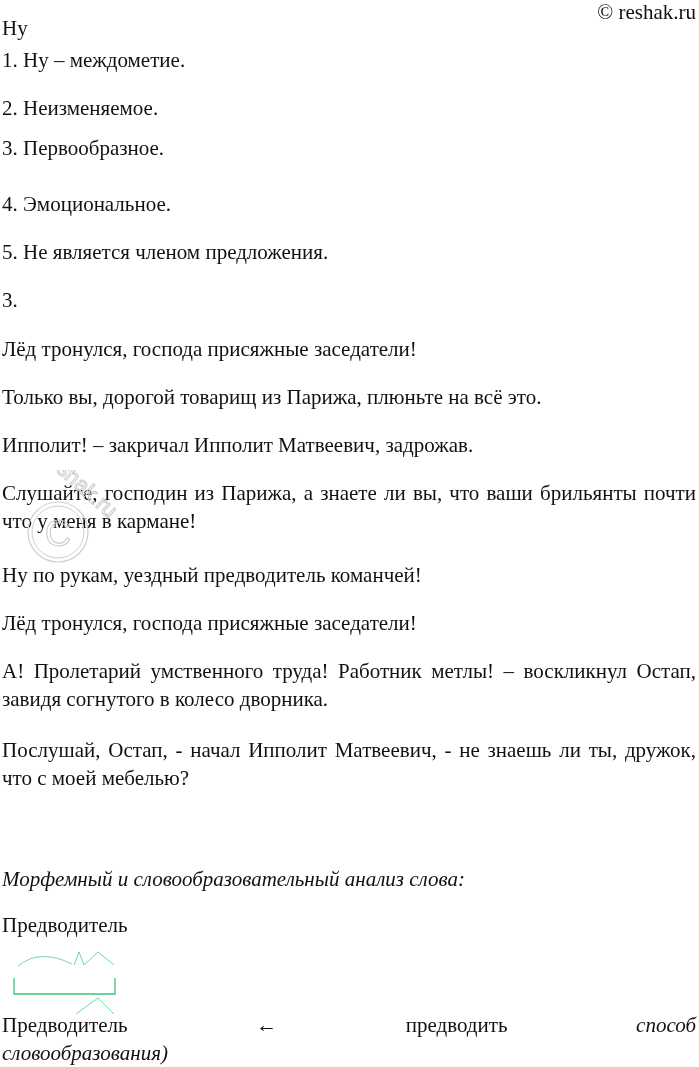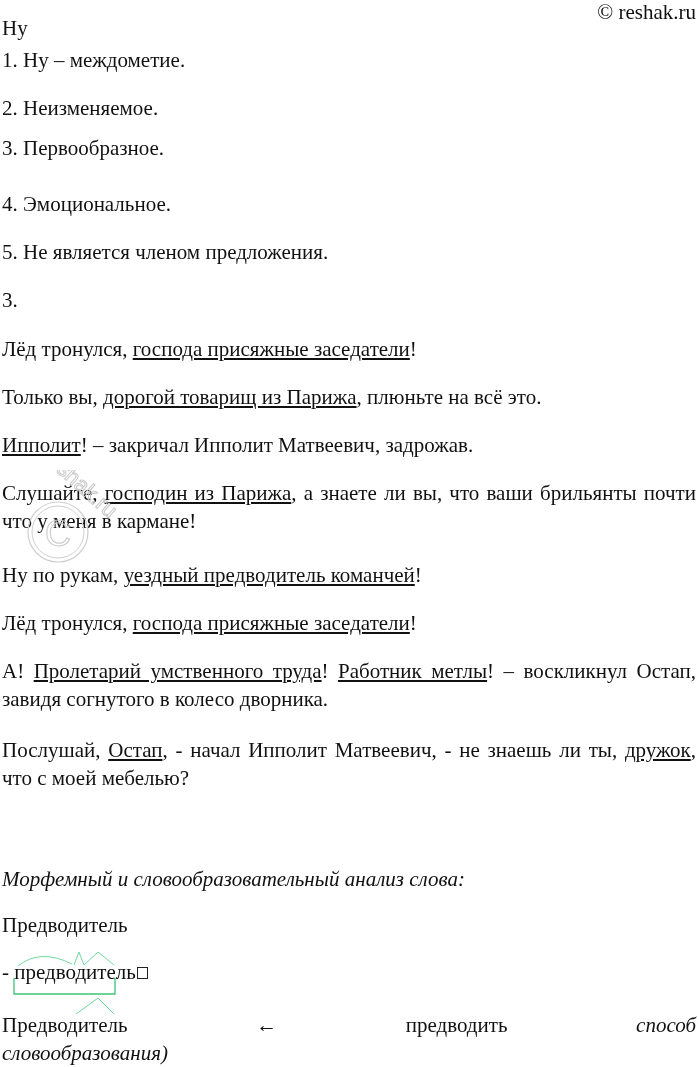--- a/index.html
+++ b/index.html
@@ -24,21 +24,20 @@
     }
     .justify {
       position: absolute;
       left: 2px;
       width: 694px;
       line-height: 28px;
       text-align: justify;
       text-align-last: left;
     }
     .u {
-      text-decoration: underline;
       text-decoration-thickness: 1.5px;
       text-underline-offset: 2px;
     }
     .it { font-style: italic; }
     .header-copy {
       position: absolute;
       right: 3px;
       top: 0px;
       line-height: 24px;
     }
@@ -135,23 +134,20 @@
     <path d="M16 16 Q 38 -2 70 14" fill="none" stroke="#6fd9a0" stroke-width="1"></path>
 
     <path d="M72 15 L 77 2 L 82 15" fill="none" stroke="#6fd9a0" stroke-width="1"></path>
 
     <path d="M82 15 L 96 2 L 112 15" fill="none" stroke="#6fd9a0" stroke-width="1"></path>
 
     <path d="M12 28 L 12 44 L 113 44 L 113 28" fill="none" stroke="#3cc37a" stroke-width="1.3"></path>
 
     <path d="M74 64 L 96 48 L 112 64" fill="none" stroke="#6fd9a0" stroke-width="1"></path>
   </svg>
-  <div class="morph-text">
-    <span>- </span><span>предводитель</span><span class="ending-box"></span>
-  </div>
 </div>
 
 <div style="position:absolute; left:2px; top:1011px; width:694px; line-height:28px; display:flex; justify-content:space-between; white-space:nowrap;">
   <span>Предводитель</span>
   <span>←</span>
   <span>предводить</span>
   <span class="it">способ</span>
 </div>
 <div class="line it" style="top:1041px;">словообразования)</div>
 

